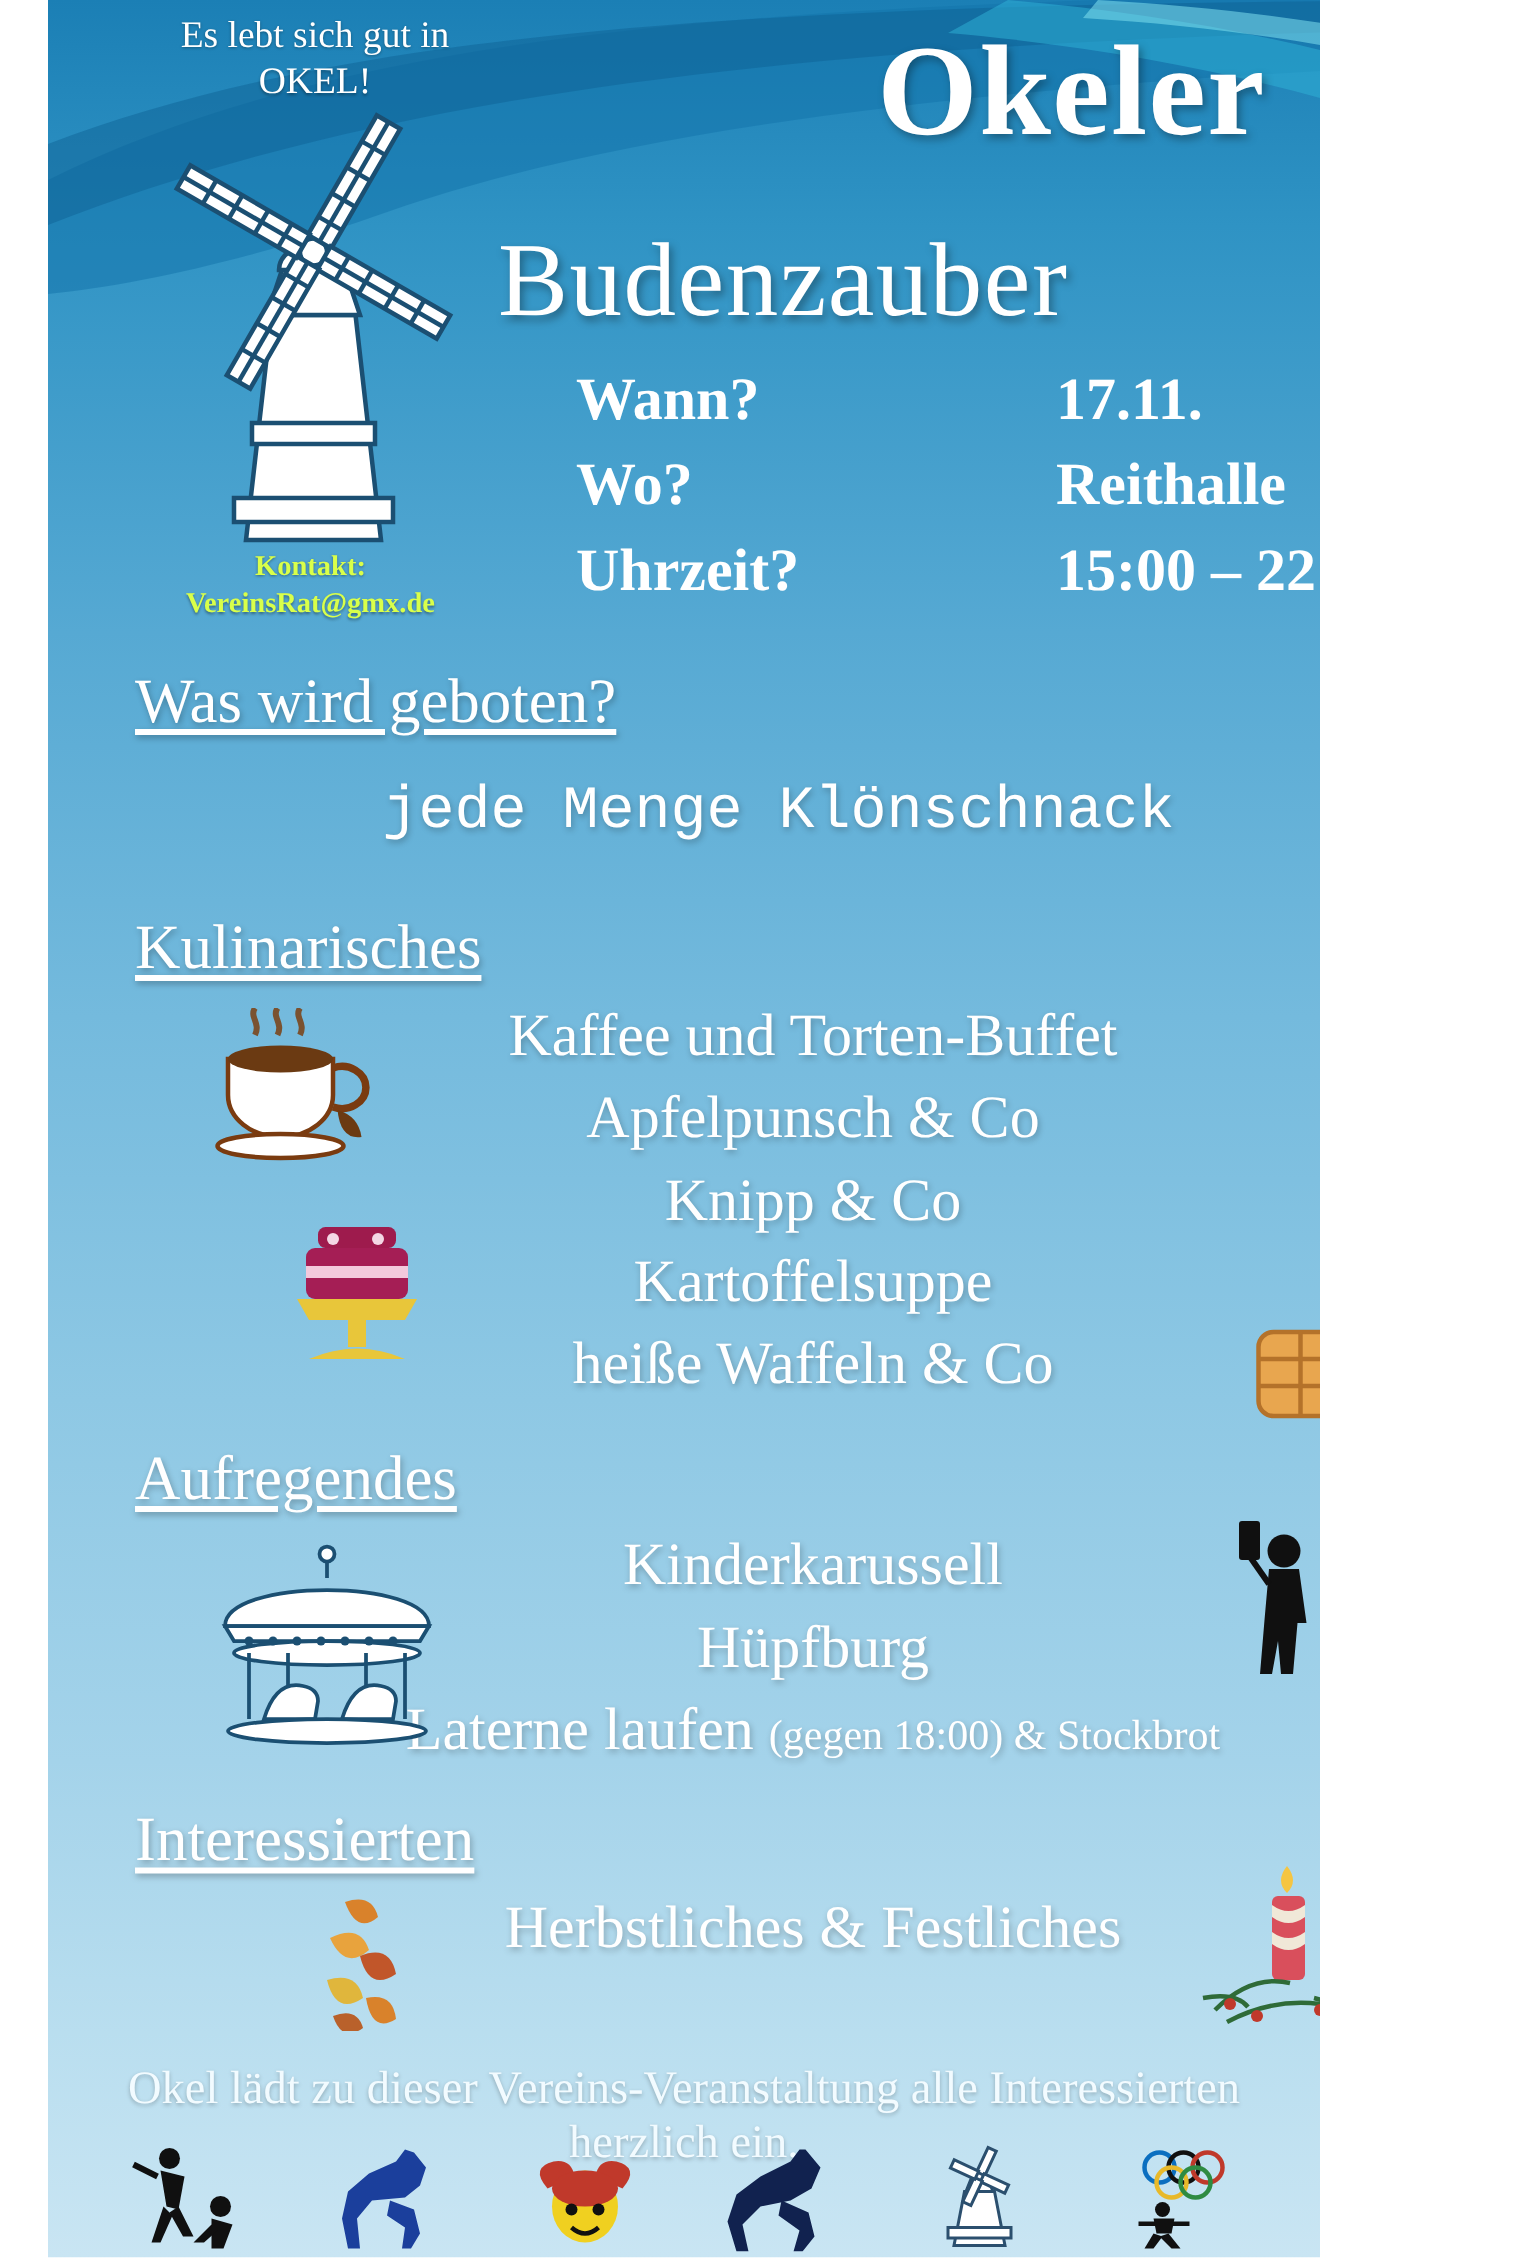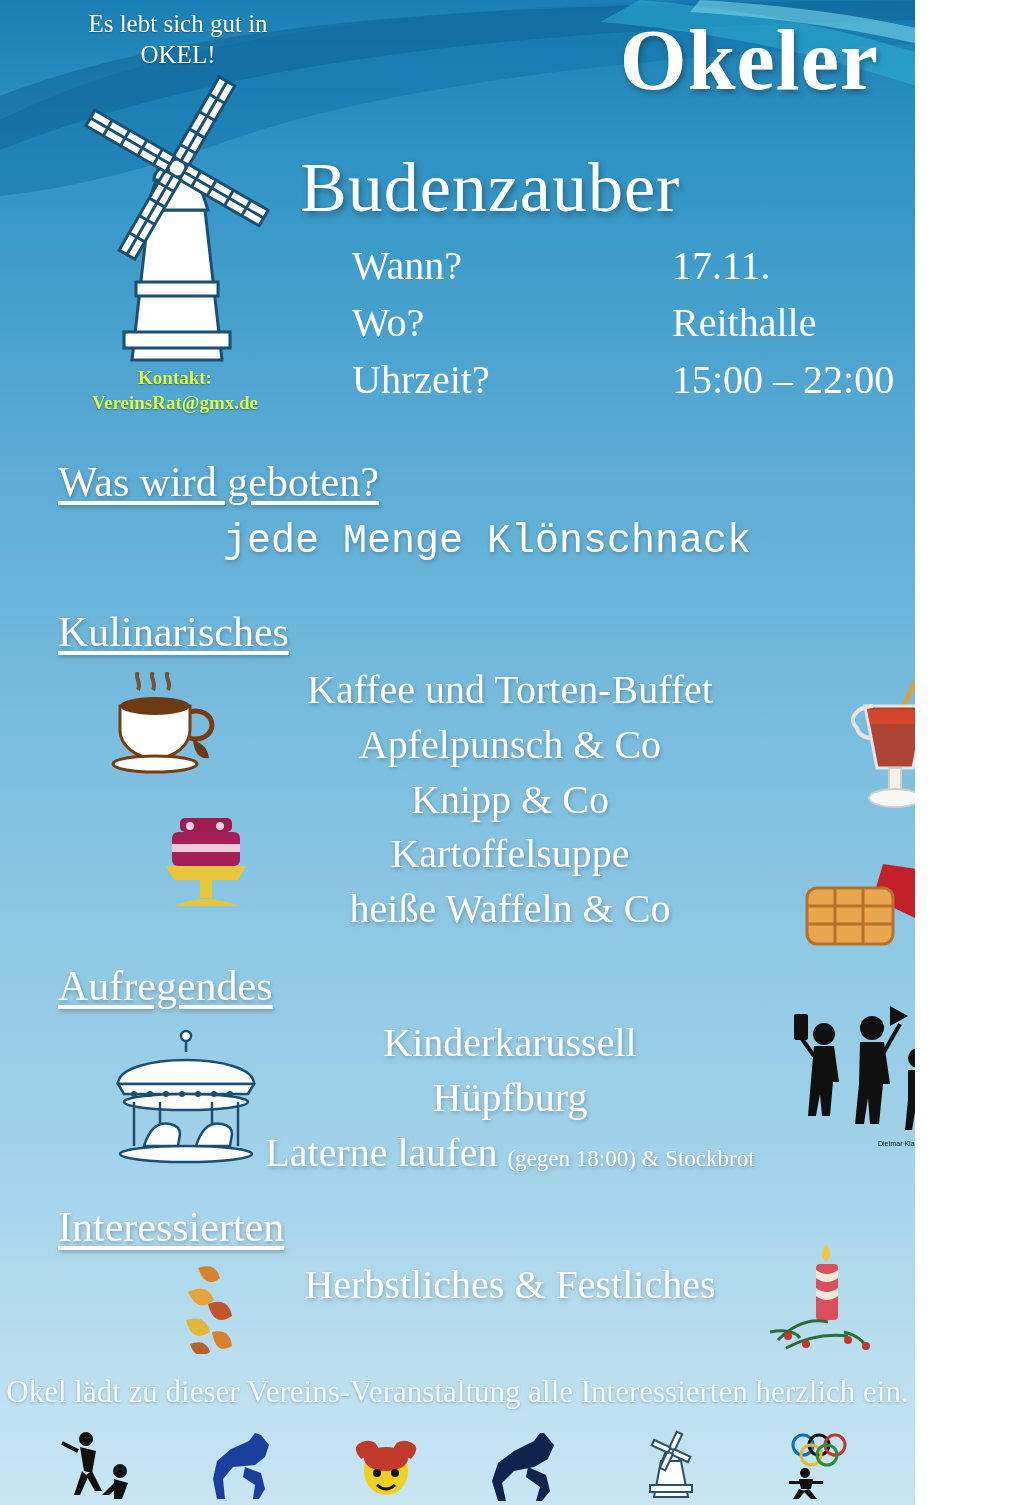--- a/index.html
+++ b/index.html
@@ -2,34 +2,35 @@
 <html><head>
 <meta charset="utf-8">
 <style>
   html, body {
     margin: 0;
     padding: 0;
     background: #ffffff;
   }
   .poster {
     position: relative;
-    width: 915px;
+    width: 848px;
     height: 1505px;
     overflow: hidden;
     font-family: "Liberation Serif", serif;
     color: #ffffff;
     background: linear-gradient(180deg,
         #1b7fb5 0%,
         #2f93c4 10%,
         #56a9d3 28%,
         #74badd 45%,
         #8ec8e4 62%,
         #a4d3ea 78%,
         #b9deef 90%,
         #c9e5f3 100%);
+    margin-left: 32px;
   }
   
   .swoosh {
     position: absolute;
     pointer-events: none;
   }
   .swoosh svg { display:block; }
 
   
   .tagline {
@@ -81,42 +82,42 @@
     text-shadow: 2px 3px 6px rgba(0,0,0,.35);
   }
   .facts {
     position: absolute;
     left: 352px;
     top: 238px;
     width: 620px;
     font-size: 40px;
     line-height: 1.42;
   }
-  .facts .row { display: flex; }
+  .facts .row { display: flex; font-weight: bold; }
   .facts .q { width: 320px; }
   .facts .a { flex: 1; }
 
   
   .section-head {
     position: absolute;
     font-size: 42px;
     text-decoration: underline;
     text-underline-offset: 5px;
     text-shadow: 1px 2px 4px rgba(0,0,0,.28);
   }
   .lines {
     position: absolute;
     text-align: center;
     font-size: 40px;
     line-height: 1.37;
     text-shadow: 1px 2px 4px rgba(0,0,0,.25);
   }
-  .small-inline { font-size: 23px; }
-
-  #sec-geboten { left: 58px; top: 458px; }
+  .small-inline { font-size: 28px; }
+
+  #sec-geboten { left: 58px; top: 444px; }
   #lines-geboten { left: 107px; top: 515px; width: 760px; font-family: Liberation Mono, monospace; }
 
   #sec-kulinarisches { left: 58px; top: 608px; }
   #lines-kulinarisches { left: 180px; top: 663px; width: 660px; }
 
   #sec-aufregendes { left: 58px; top: 962px; }
   #lines-aufregendes { left: 180px; top: 1016px; width: 660px; }
 
   #sec-hausmacher { left: 58px; top: 1203px; }
   #lines-hausmacher { left: 180px; top: 1258px; width: 660px; }

